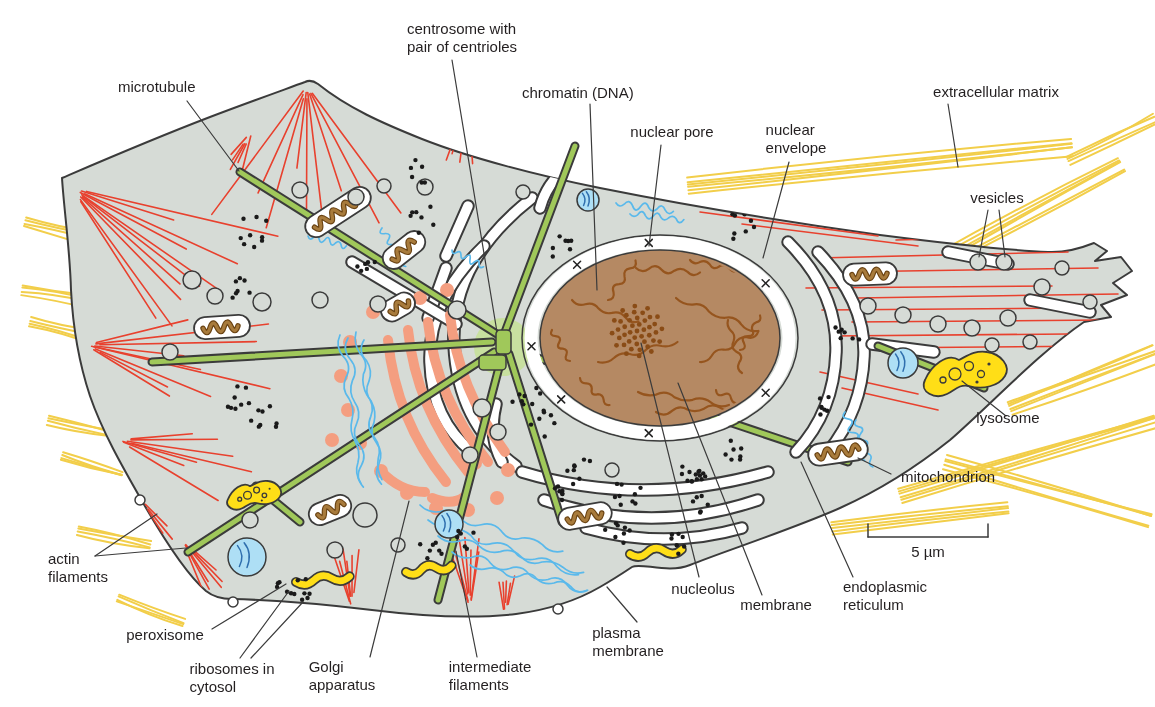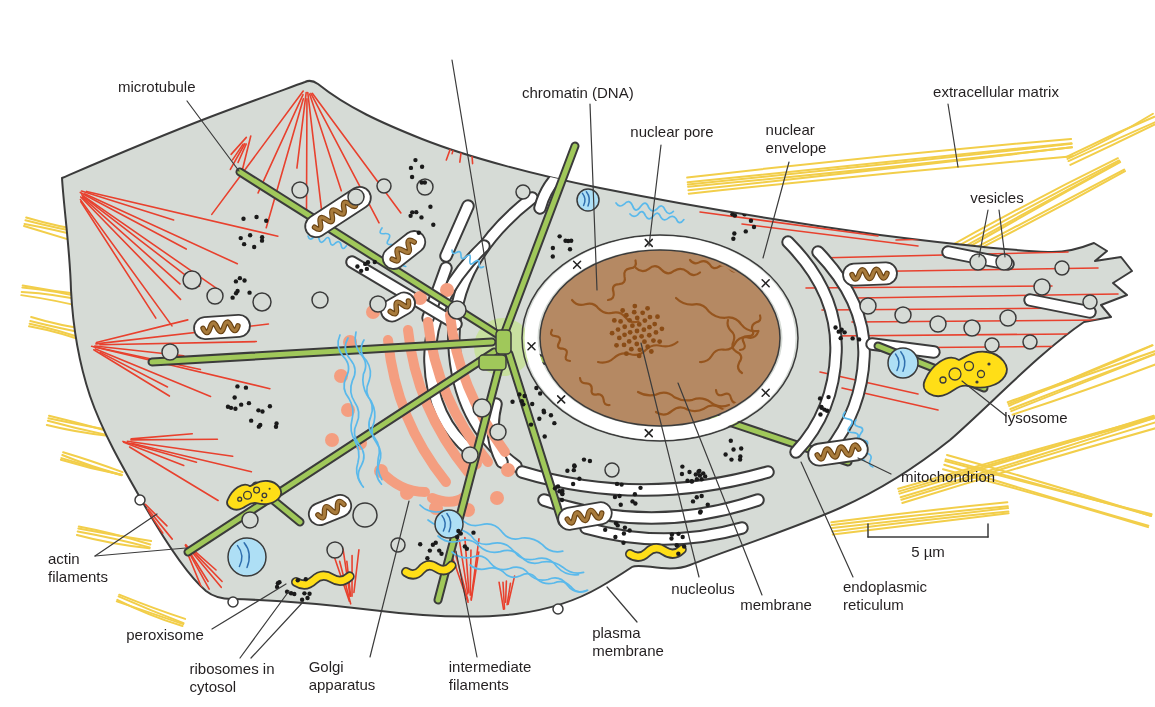--- a/index.html
+++ b/index.html
@@ -718,27 +718,29 @@
         <line x1="95" y1="556" x2="186" y2="548" stroke="#3B3B3B" stroke-width="1.2" stroke-linecap="round"></line>
       </g>
     <g id="scaleG">
         <line x1="868" y1="524" x2="868" y2="537" stroke="#3B3B3B" stroke-width="1.5" stroke-linecap="round"></line>
         <line x1="988" y1="524" x2="988" y2="537" stroke="#3B3B3B" stroke-width="1.5" stroke-linecap="round"></line>
         <line x1="868" y1="537" x2="988" y2="537" stroke="#3B3B3B" stroke-width="1.5" stroke-linecap="round"></line>
       </g>
   </svg>
 
   <div class="lbl left" style="left:118px;top:78px">microtubule</div>
+  <div class="lbl left" style="left:407px;top:20px">centrosome with
+pair of centrioles</div>
   <div class="lbl left" style="left:522px;top:84px">chromatin (DNA)</div>
   <div class="lbl c" style="left:672px;top:123px">nuclear pore</div>
   <div class="lbl c" style="left:796px;top:121px">nuclear
 envelope</div>
   <div class="lbl c" style="left:996px;top:83px">extracellular matrix</div>
   <div class="lbl c" style="left:997px;top:189px">vesicles</div>
-  <div class="lbl c" style="left:1036px;top:409px">lysosome</div>
+  <div class="lbl c" style="left:1008px;top:409px">lysosome</div>
   <div class="lbl c" style="left:948px;top:468px">mitochondrion</div>
   <div class="lbl c" style="left:928px;top:543px">5 µm</div>
   <div class="lbl c" style="left:885px;top:578px">endoplasmic
 reticulum</div>
   <div class="lbl c" style="left:776px;top:596px">membrane</div>
   <div class="lbl c" style="left:703px;top:580px">nucleolus</div>
   <div class="lbl c" style="left:628px;top:624px">plasma
 membrane</div>
   <div class="lbl c" style="left:490px;top:658px">intermediate
 filaments</div>

